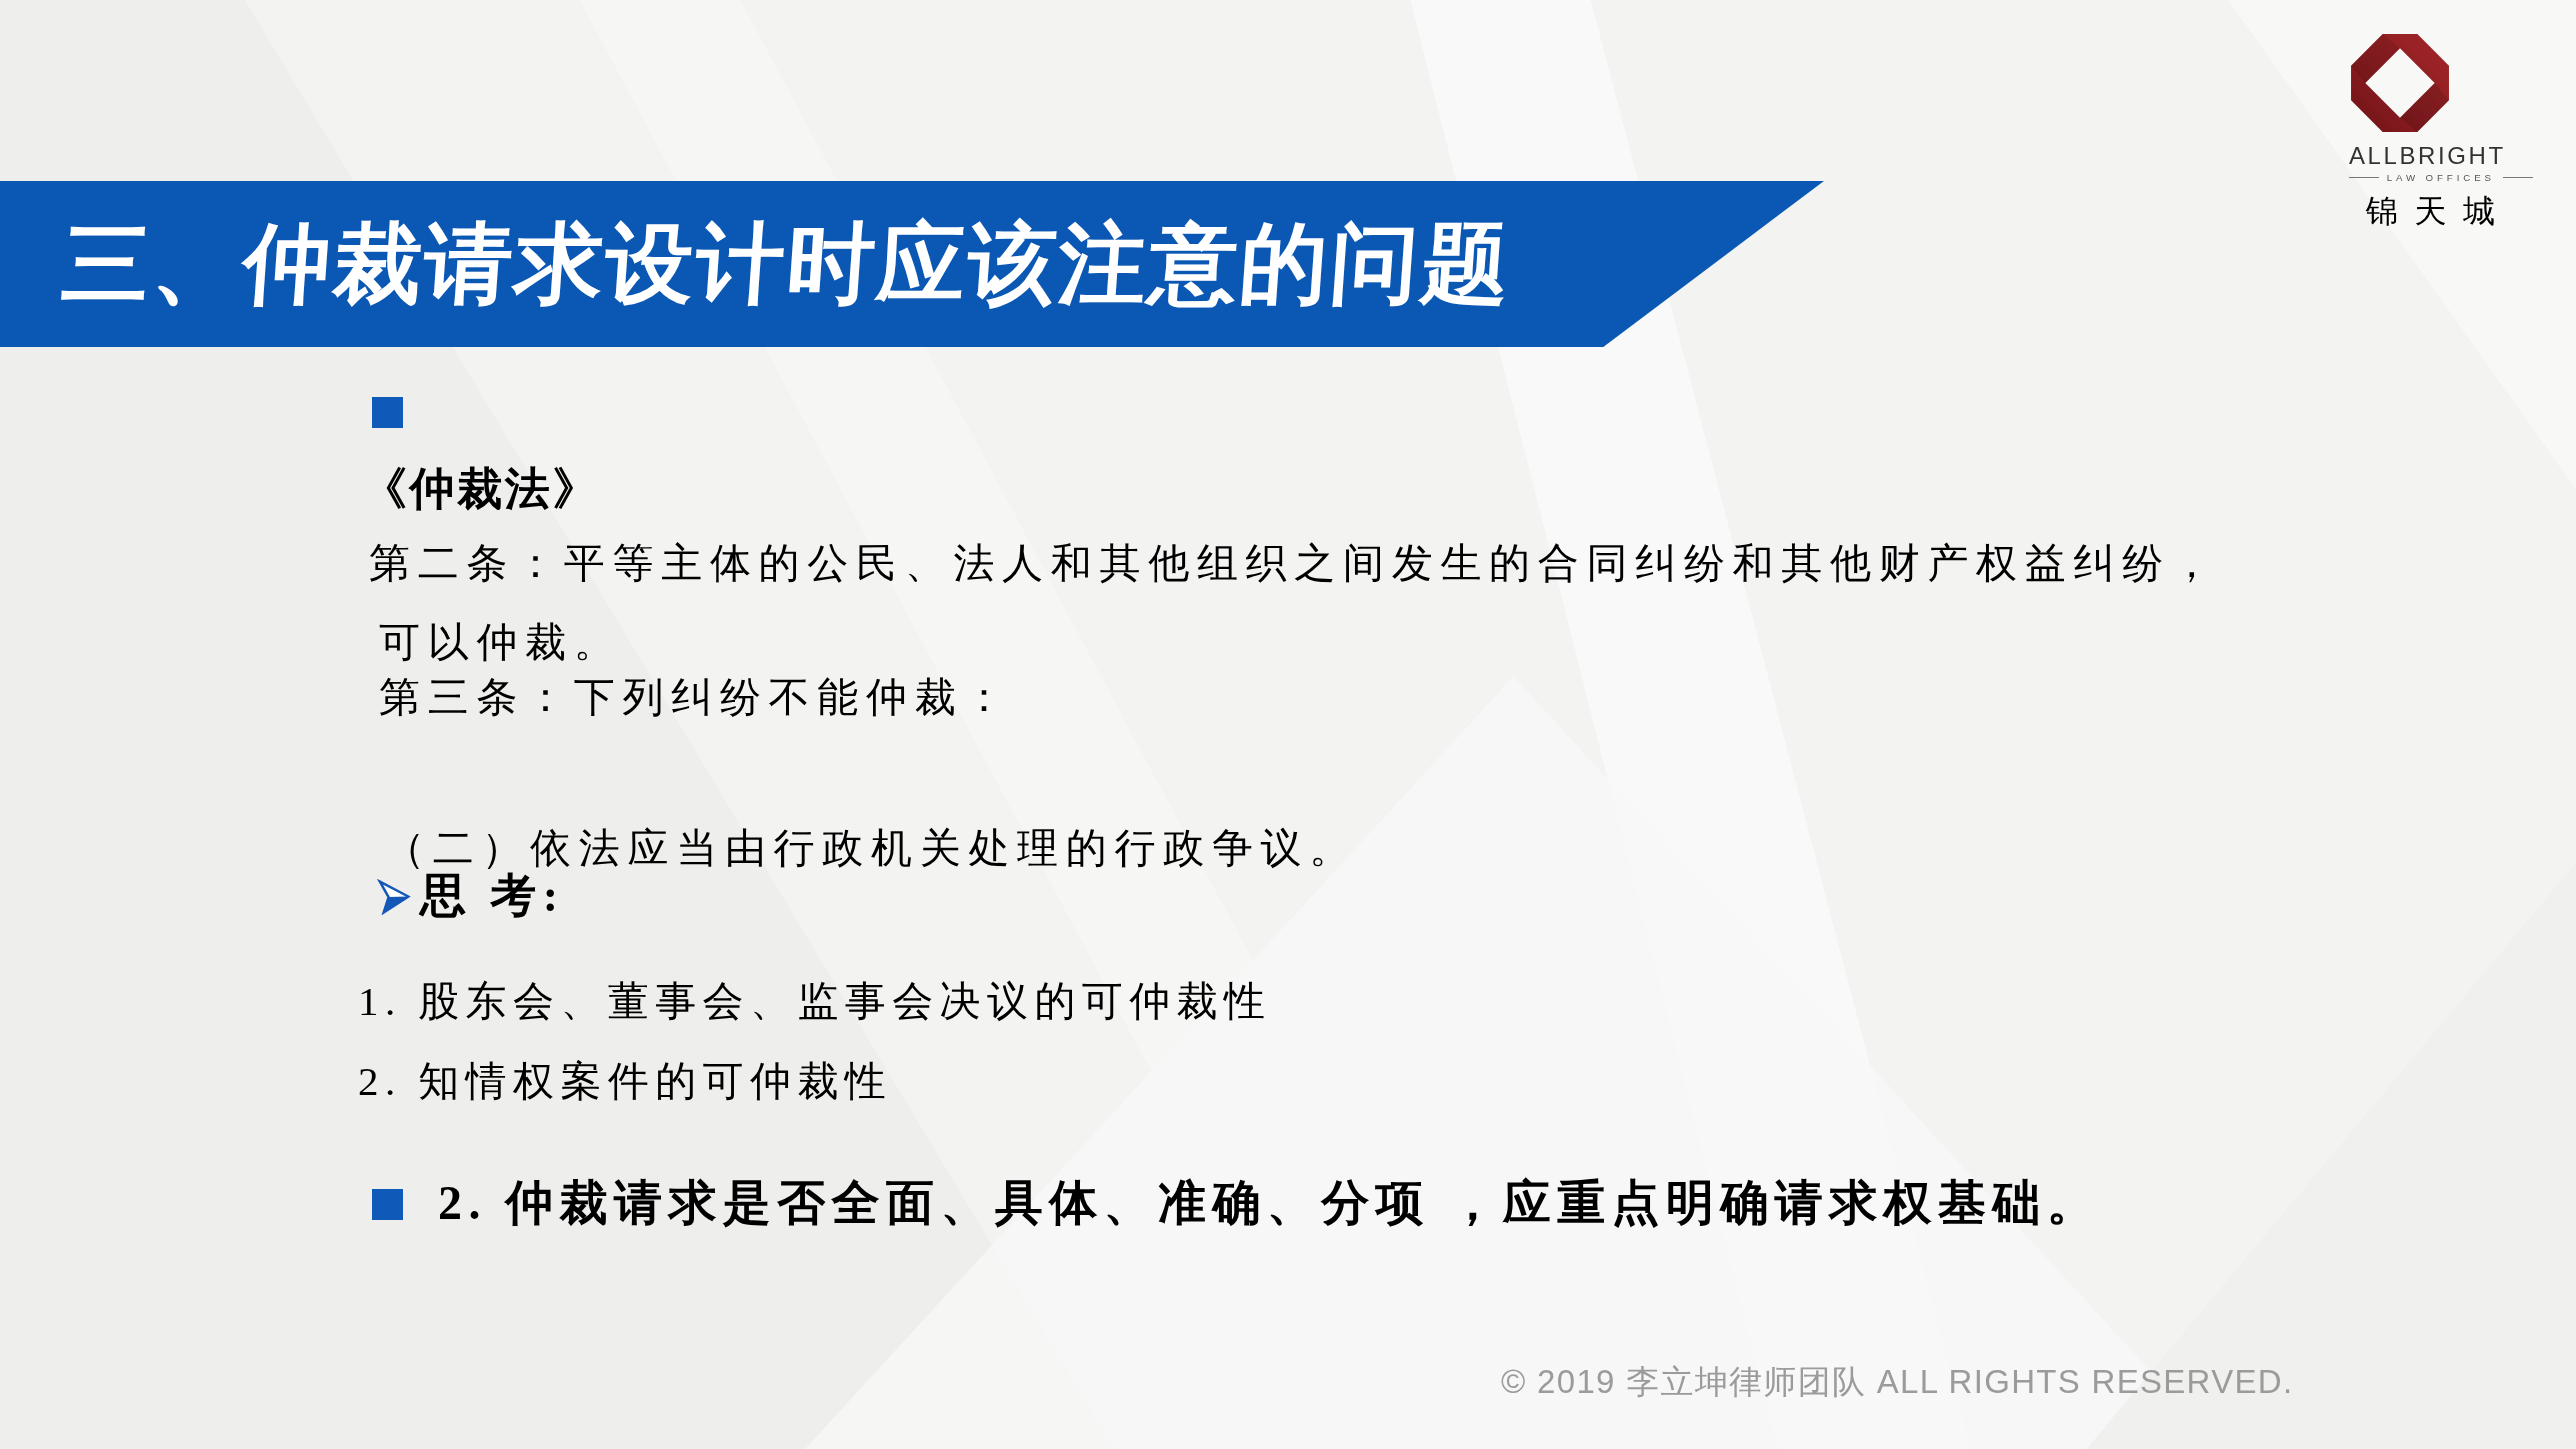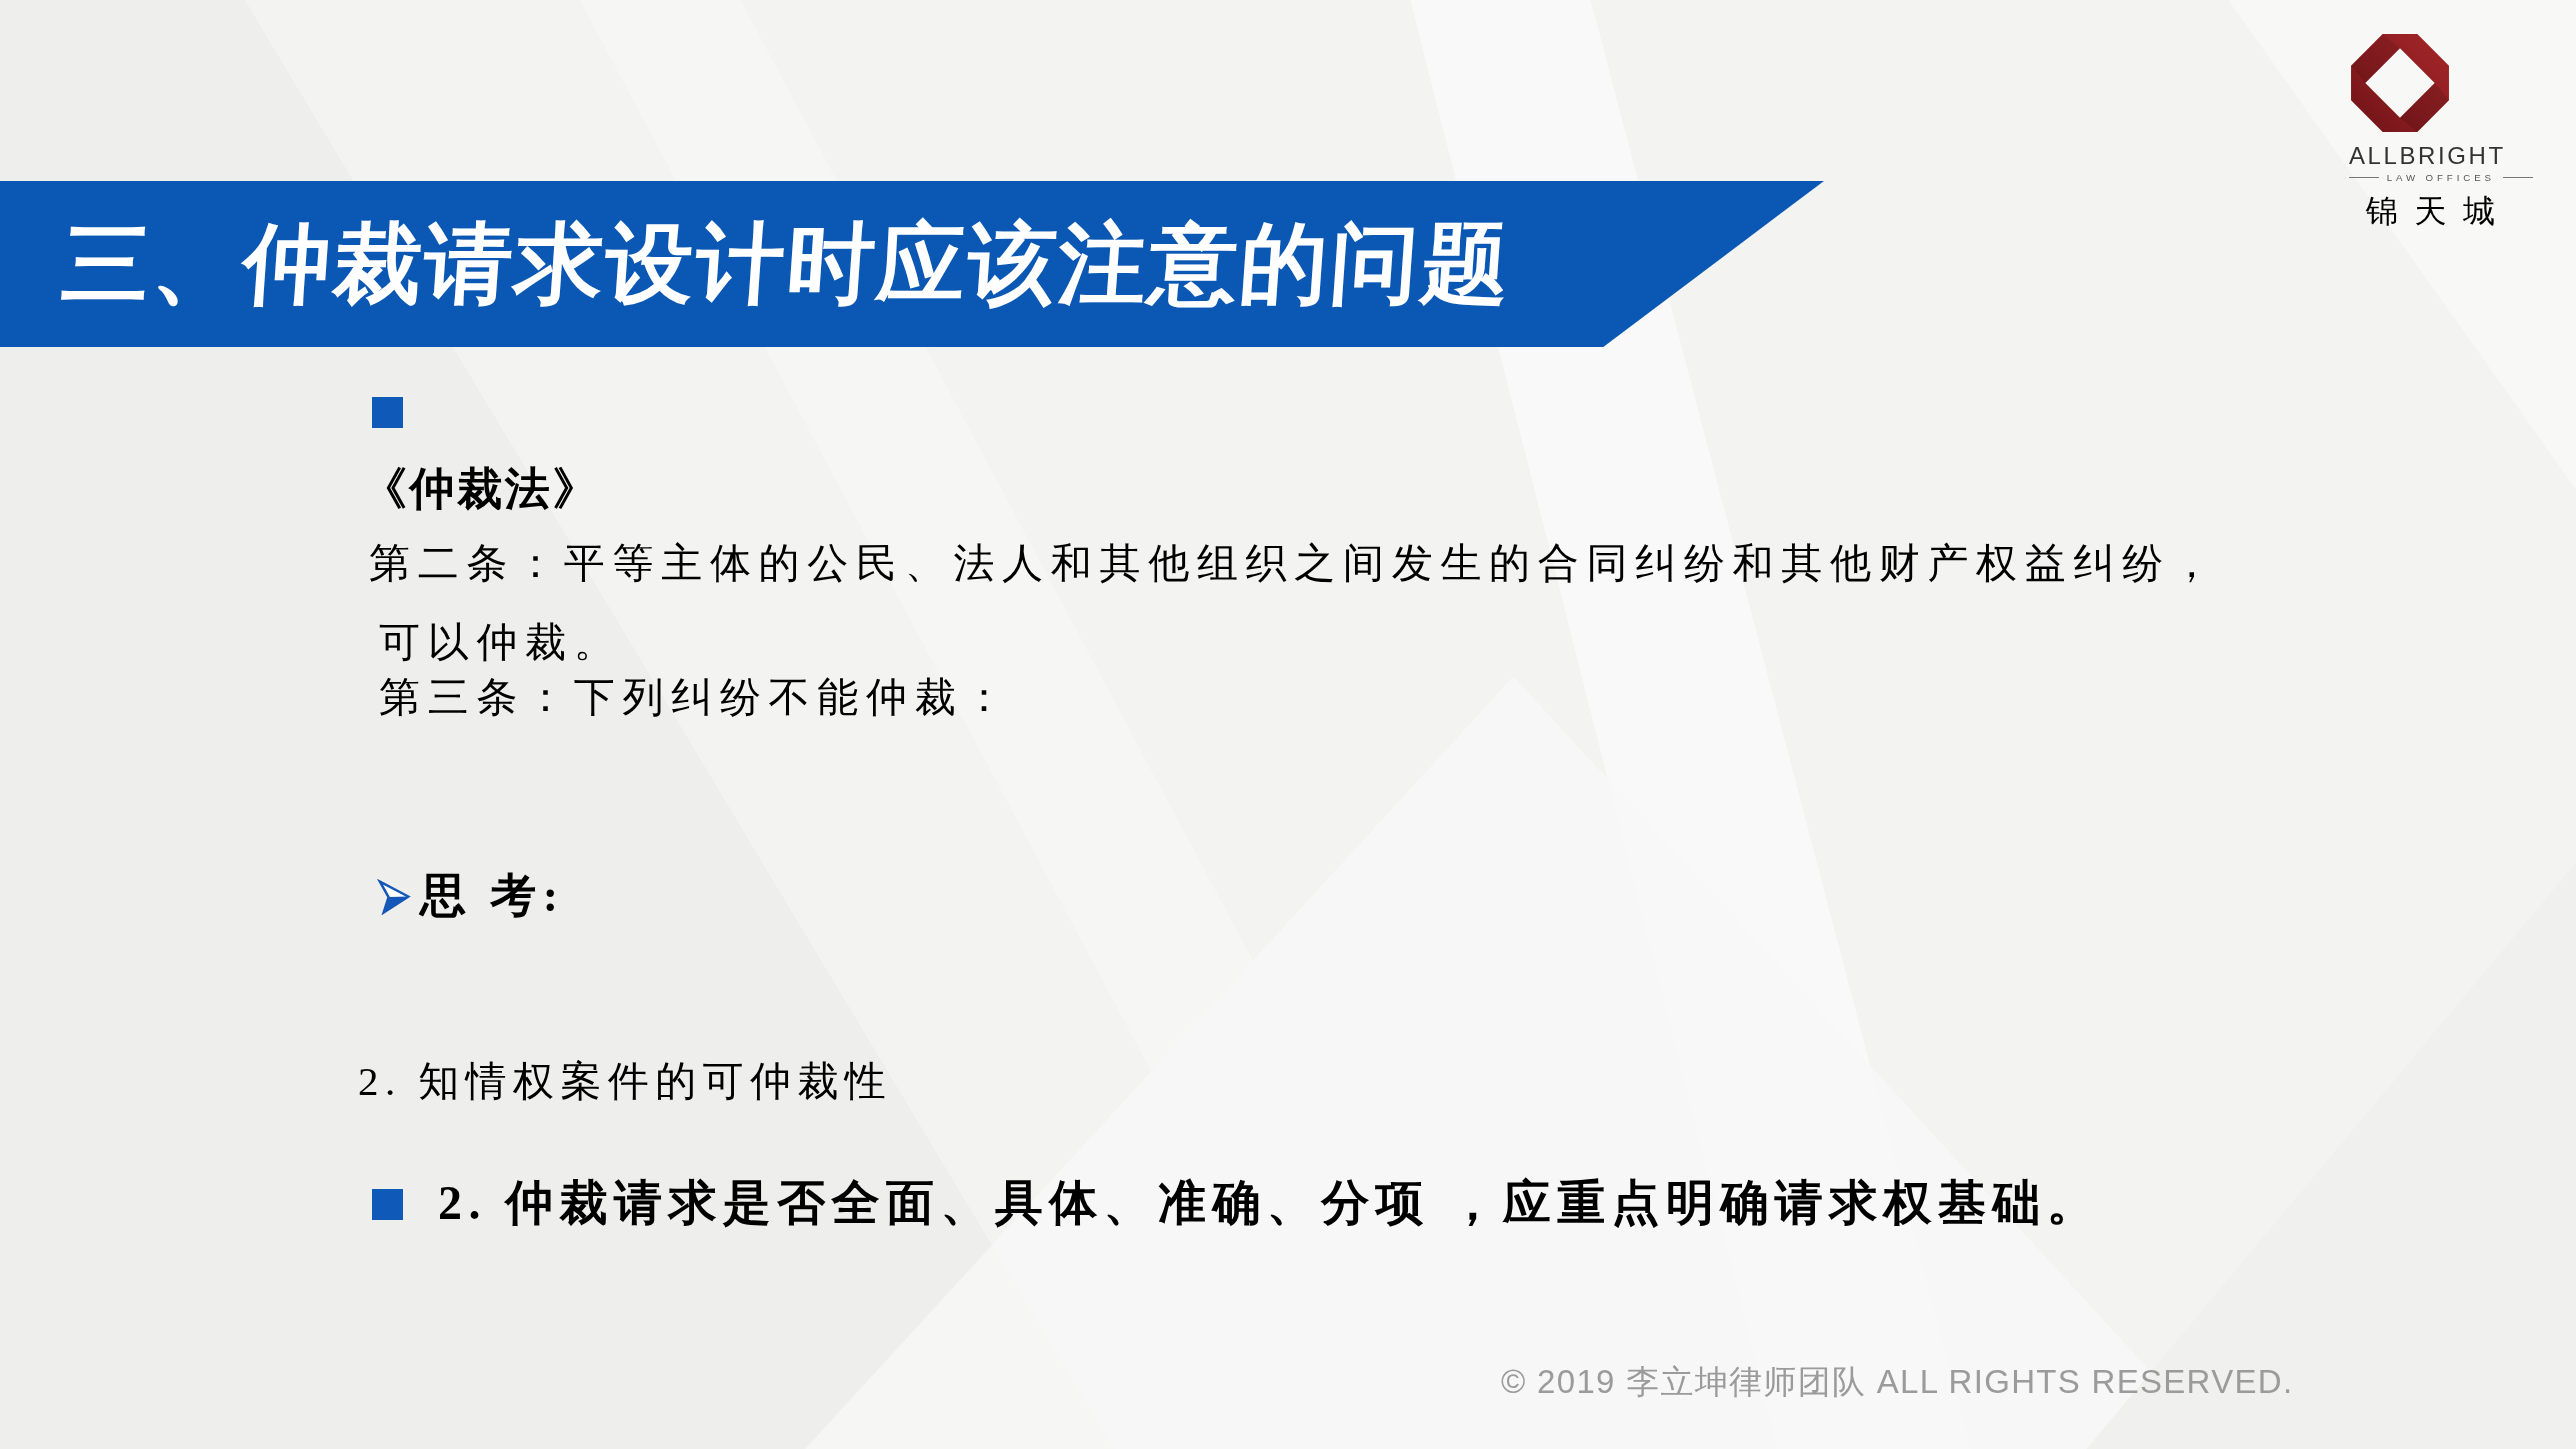--- a/index.html
+++ b/index.html
@@ -126,26 +126,28 @@
     </div>
     <div class="cn">锦天城</div>
   </div>
 
   <div class="bullet b1"></div>
   <div class="txt law bold">《仲裁法》</div>
 
   <div class="txt p1">第二条：平等主体的公民、法人和其他组织之间发生的合同纠纷和其他财产权益纠纷，</div>
   <div class="txt p2">可以仲裁。</div>
   <div class="txt p3">第三条：下列纠纷不能仲裁：</div>
+  <div class="txt p5">（二）依法应当由行政机关处理的行政争议。</div>
 
   <svg class="arrow-marker" width="37" height="37" viewBox="0 0 60 60">
     <path d="M8 6 L54 30 L14 56 L22 31 Z" fill="#ffffff" stroke="#1457b8" stroke-width="4" stroke-linejoin="miter"></path>
     <path d="M22 31 L54 30 L14 56 Z" fill="#1457b8"></path>
   </svg>
   <div class="txt think-label bold">思 考:</div>
+  <div class="txt t1">1. 股东会、董事会、监事会决议的可仲裁性</div>
   <div class="txt t2">2. 知情权案件的可仲裁性</div>
 
   <div class="bullet b2"></div>
   <div class="txt h2 bold">2. 仲裁请求是否全面、具体、准确、分项 ，应重点明确请求权基础。</div>
 
   <div class="footer">© 2019 李立坤律师团队 ALL RIGHTS RESERVED.</div>
 </div>
 
 
 </body></html>

